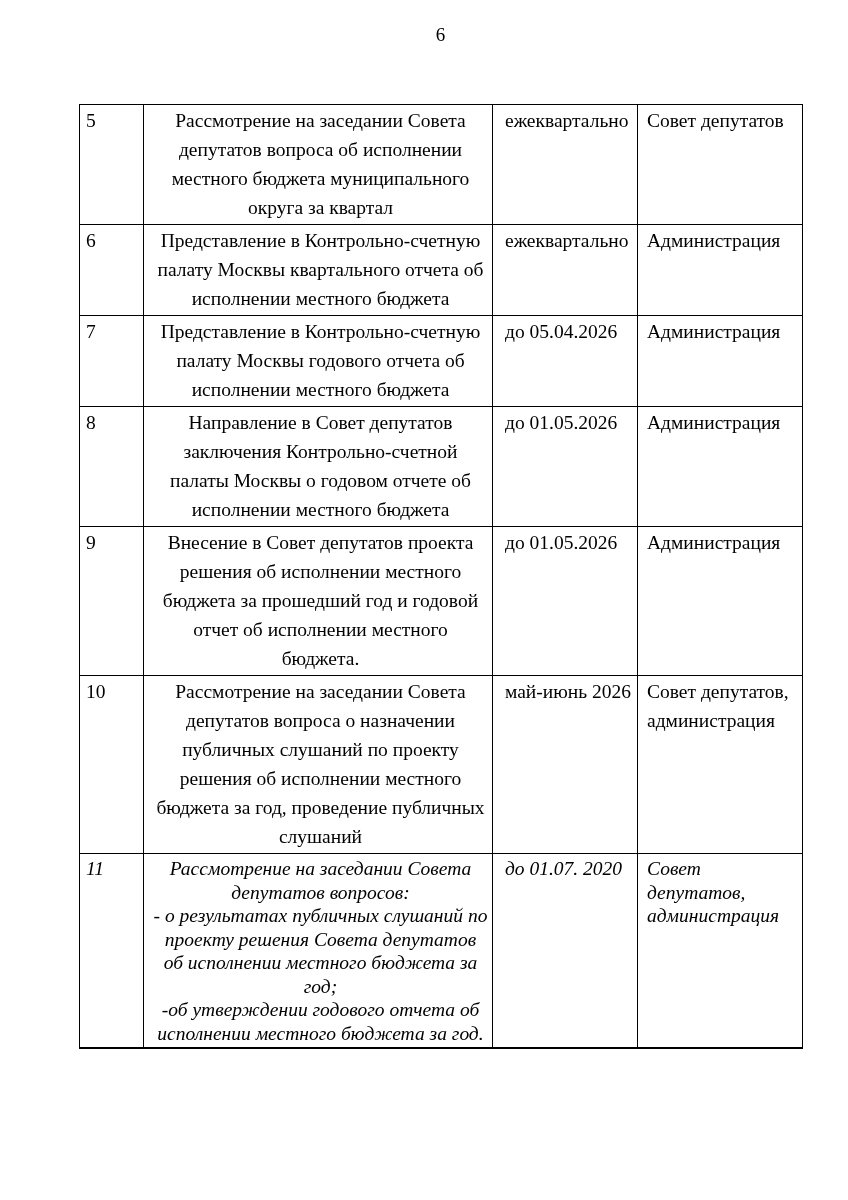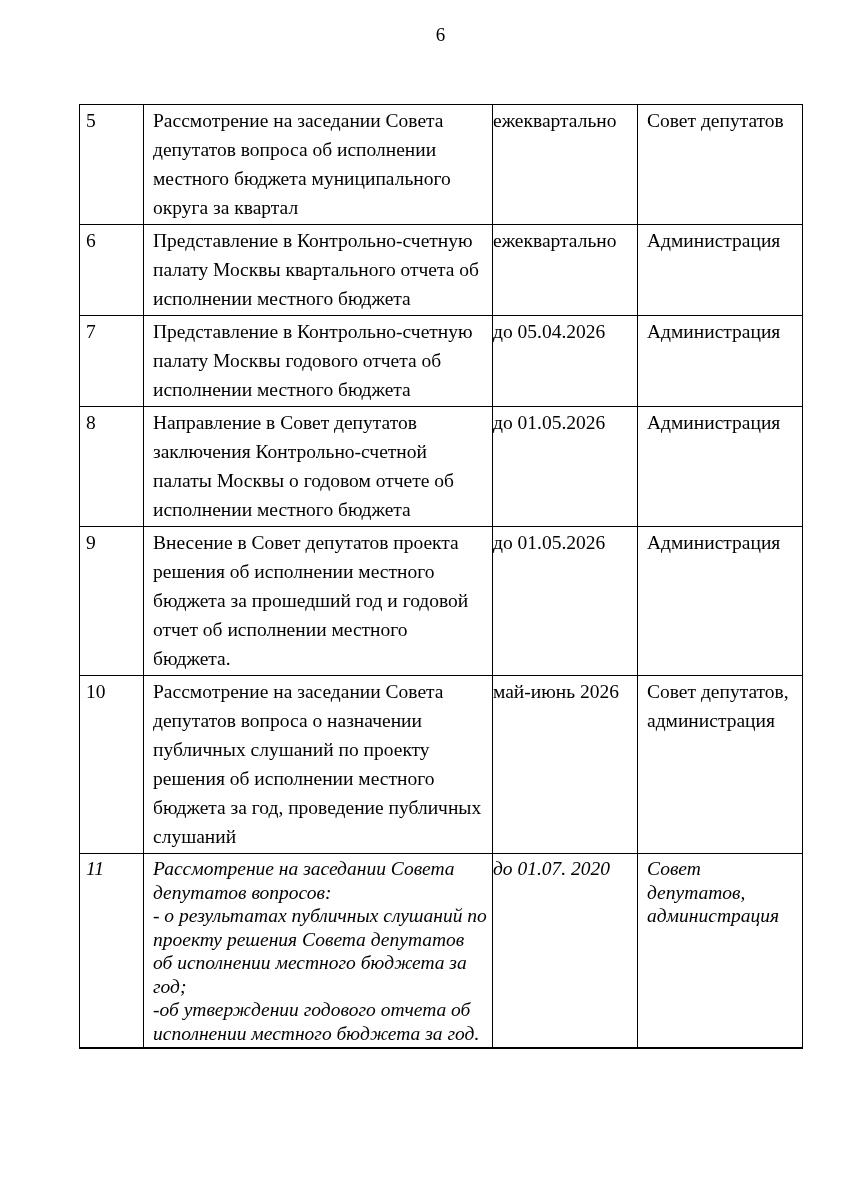--- a/index.html
+++ b/index.html
@@ -38,22 +38,22 @@
   col.c-date { width: 145px; }
   col.c-resp { width: 165px; }
   td {
     border: 1px solid #000;
     vertical-align: top;
     font-size: 19.5px;
     line-height: 29px;
     padding: 1px 4px 2px 9px;
   }
   td.cell-num  { padding-left: 6px; }
-  td.cell-act  { white-space: pre-line; }
-  td.cell-date { padding-left: 0; }
+  td.cell-act  { white-space: pre-line; text-align: center; }
+  td.cell-date { padding-left: 12px; }
   td.cell-resp { padding-left: 9px; }
   tr.r5  { height: 117px; }
   tr.r6  { height: 90px;  }
   tr.r7  { height: 91px;  }
   tr.r8  { height: 119px; }
   tr.r9  { height: 148px; }
   tr.r10 { height: 173px; }
   tr.r11 { height: 188px; font-style: italic; }
   tr.r12 { height: 92px;  }
   tr.tight td { line-height: 23.5px; padding-top: 3px; }

